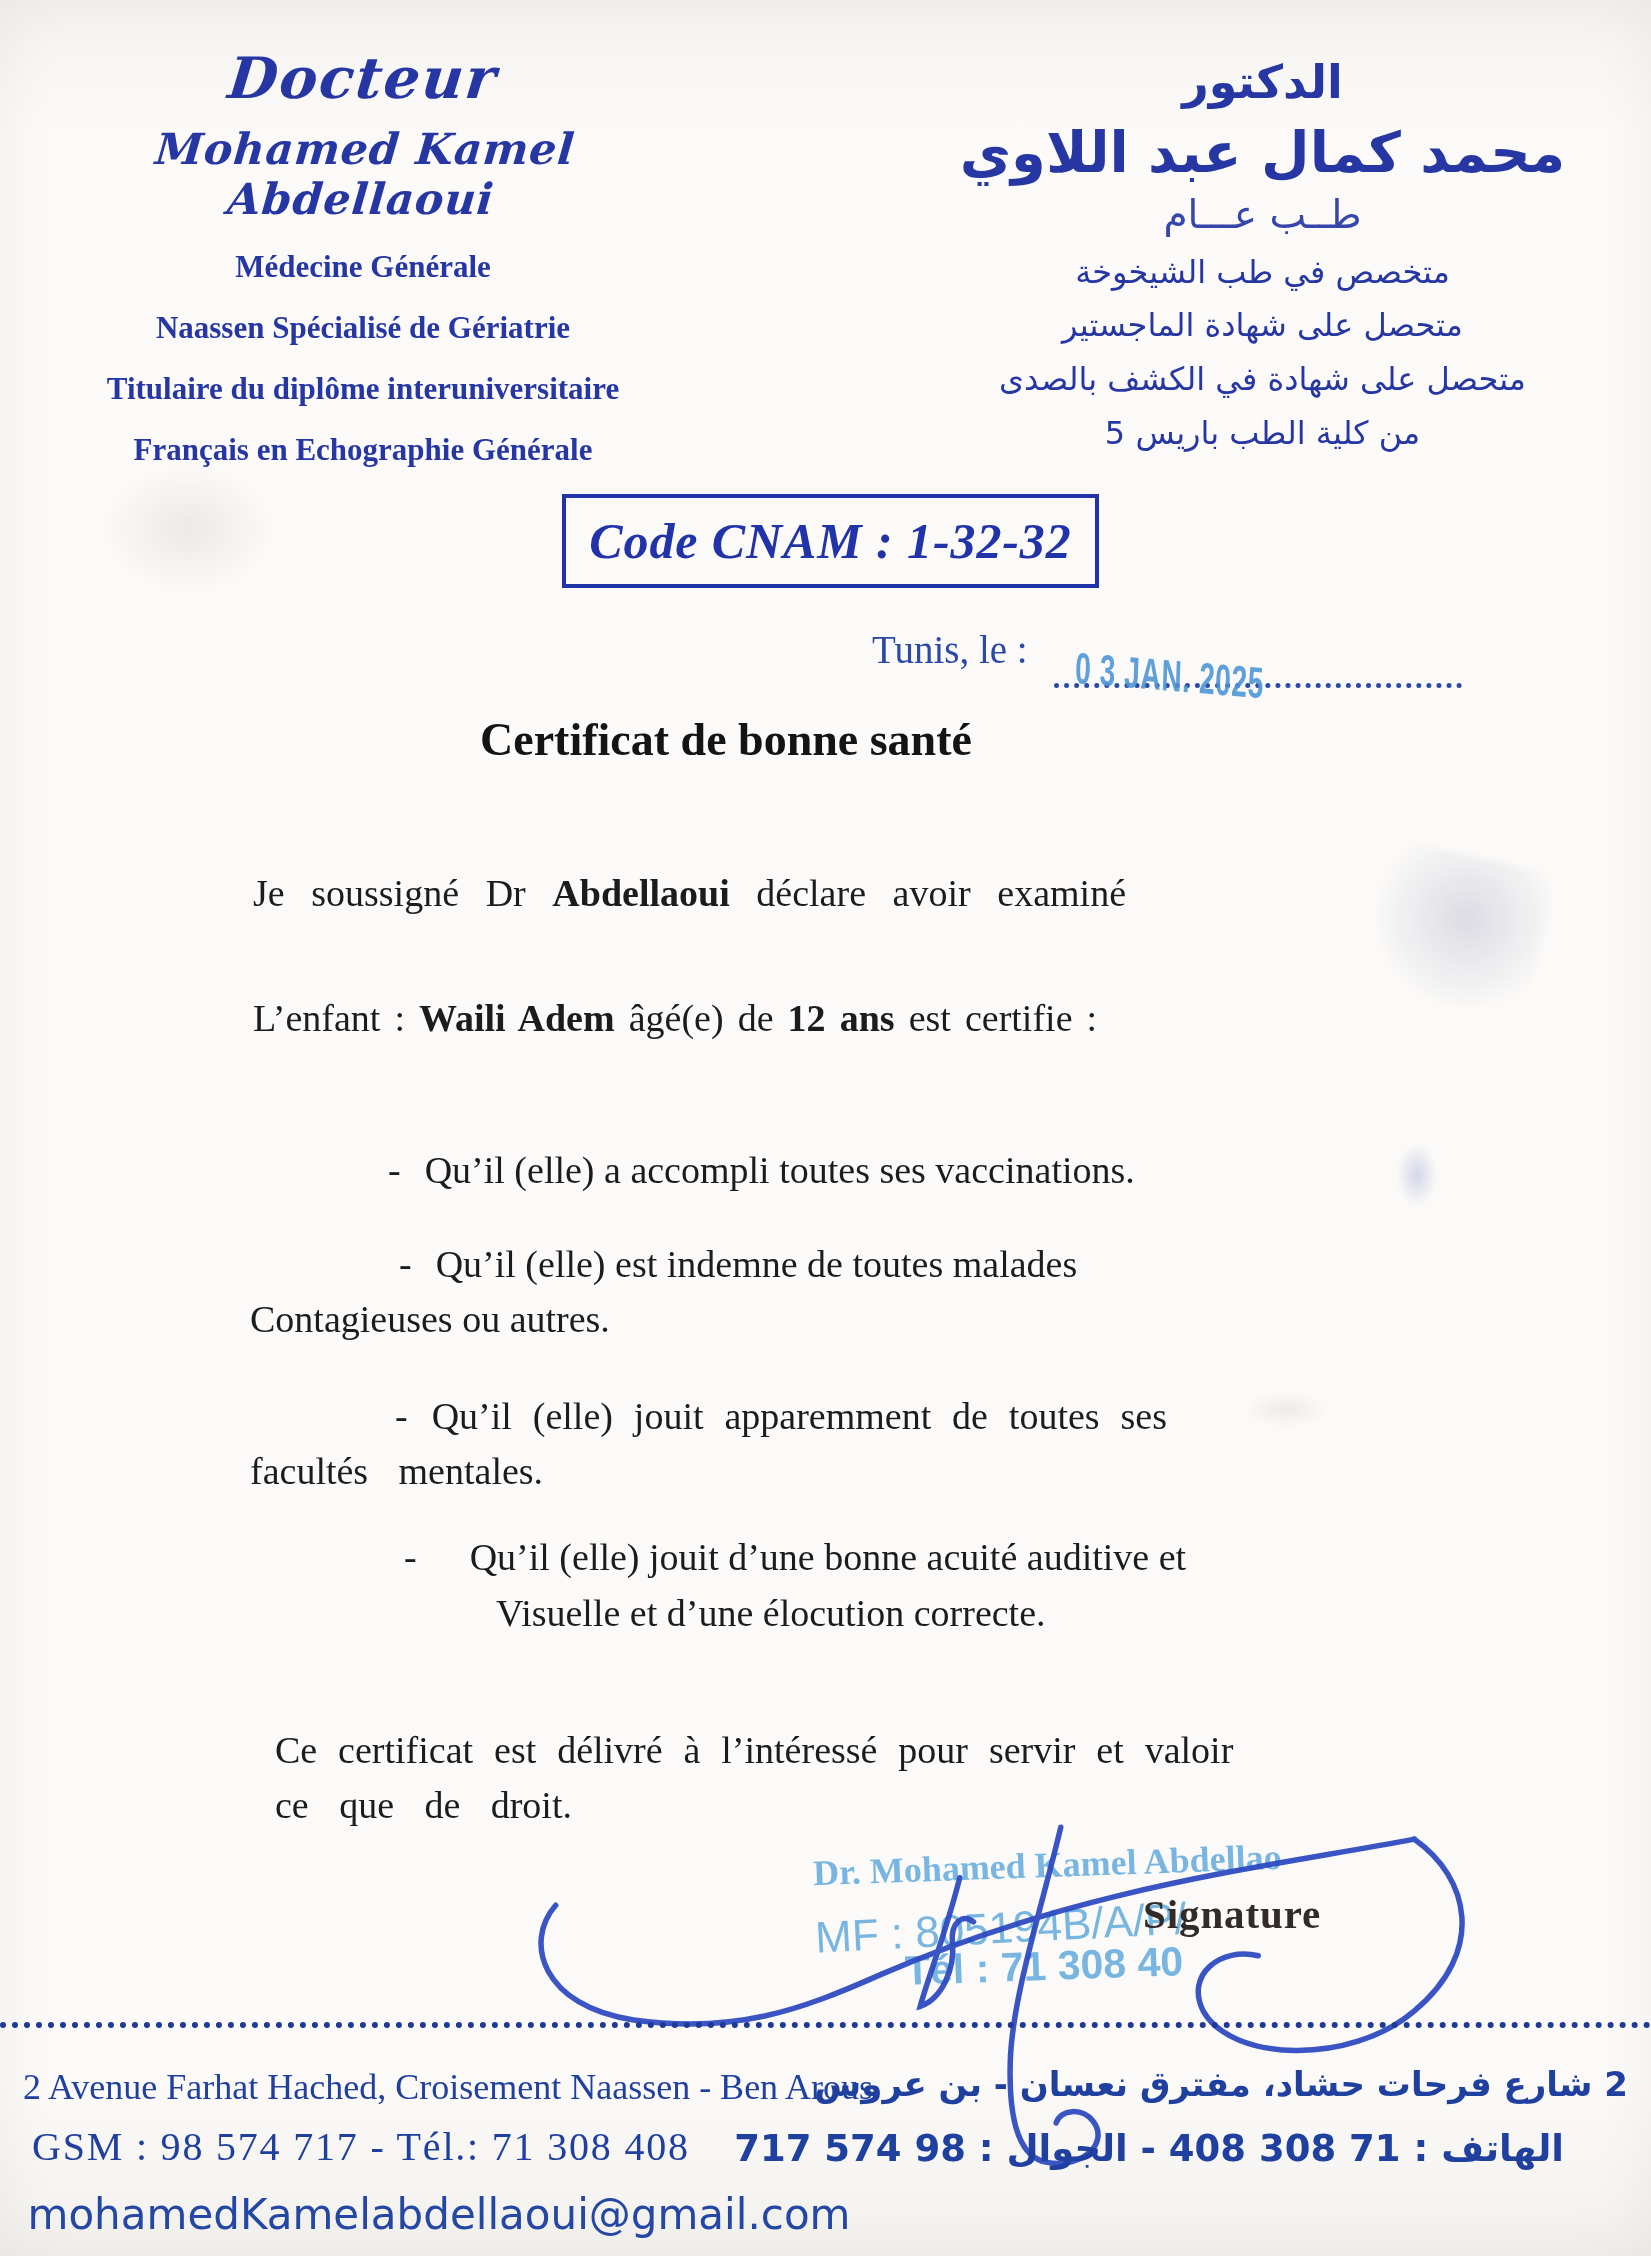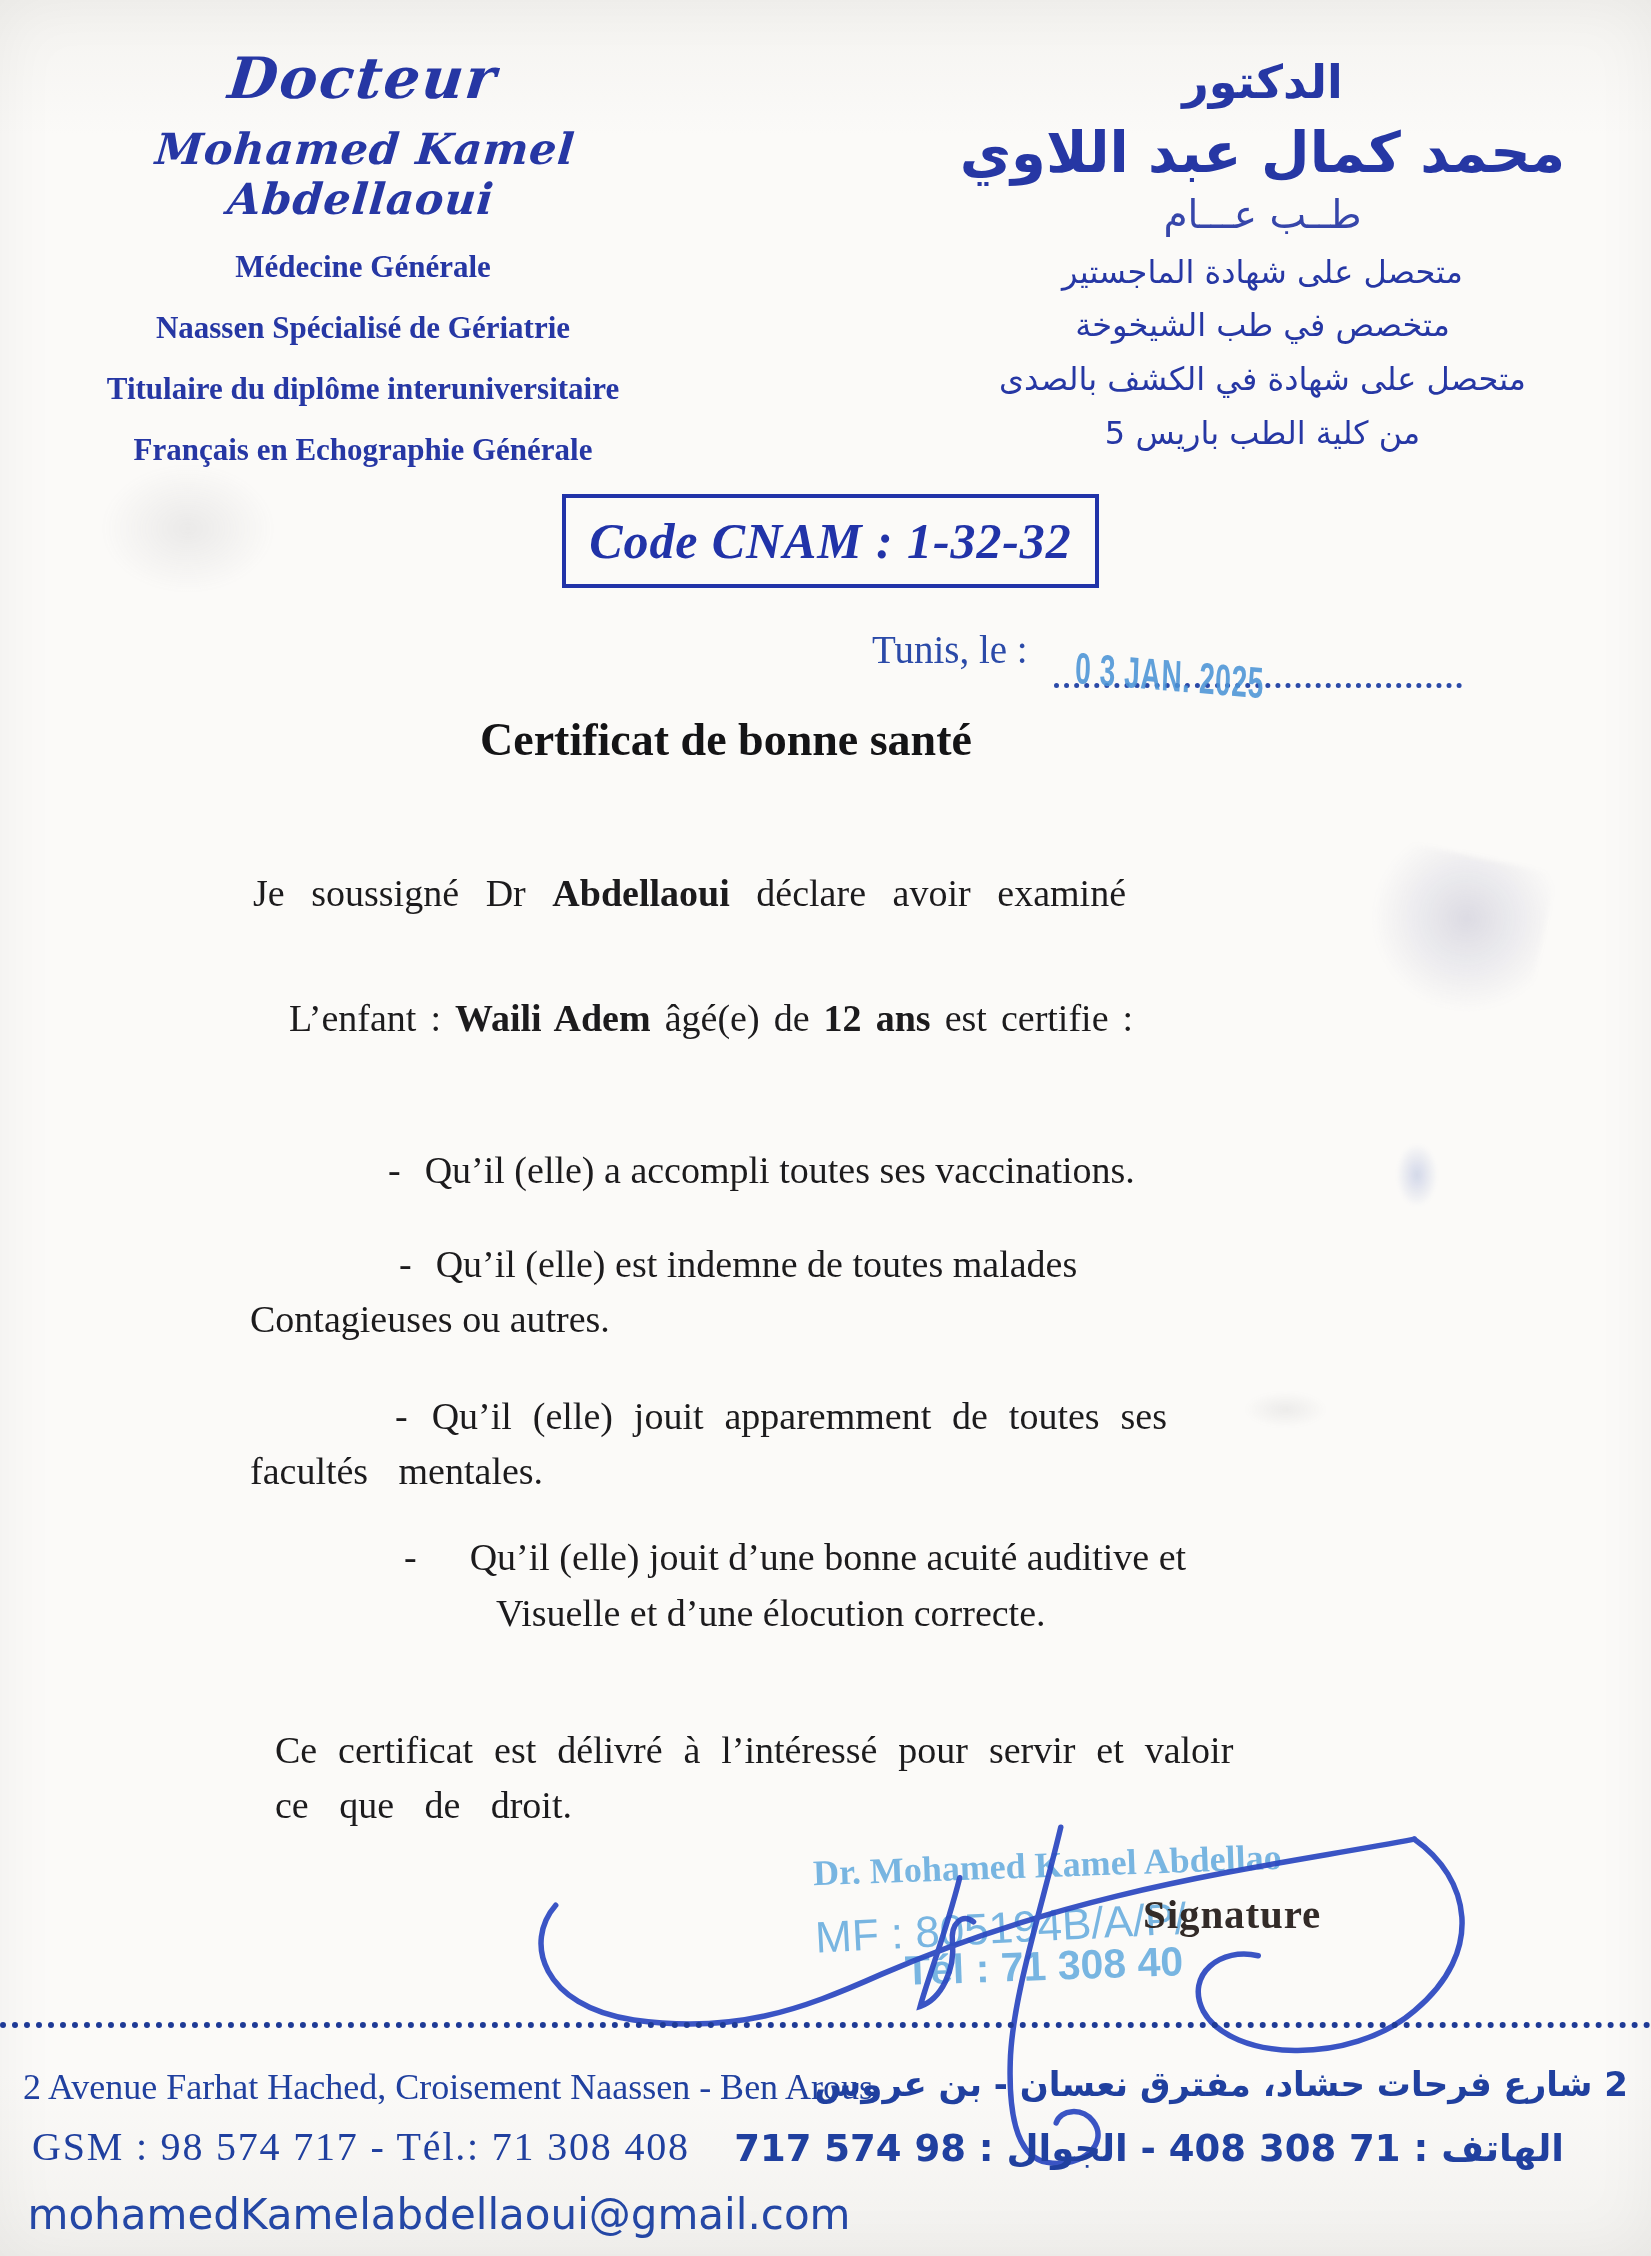--- a/index.html
+++ b/index.html
@@ -36,21 +36,21 @@
   .date-label{left:872px;top:627px;font-size:39px;color:#2b4aa8;}
   .date-dots{left:1054px;top:643px;width:408px;height:40px;border-bottom:5.5px dotted #2b4aa8;}
   .date-stamp{
     left:1076px;top:643px;font-size:44px;font-weight:bold;
     font-family:"Liberation Sans",sans-serif;color:#4b94d6;opacity:.88;
     transform:scaleX(0.64) rotate(3deg);transform-origin:left top;white-space:nowrap;letter-spacing:0.9px;
   }
   .cert-title{left:331px;top:713px;width:790px;text-align:center;font-size:46px;font-weight:bold;color:#141416;}
   .body-txt{font-size:38px;color:#1c1b1d;white-space:nowrap;}
   .ws1{word-spacing:0.45em;}
-  .ws2{word-spacing:0.12em;margin-left:36px;}
+  .ws2{word-spacing:0.12em;}
   .ws3{word-spacing:0.30em;}
   .ws4{word-spacing:0.55em;}
   .dash{display:inline-block;margin-right:24px;}
   .stamp-blue{color:#62aadd;opacity:.85;white-space:nowrap;}
   .sig-label{left:1143px;top:1890px;font-size:41px;font-weight:bold;color:#332b28;letter-spacing:0.9px;}
   .divider{left:0;top:2022px;width:1651px;border-top:6.4px dotted #1e3a96;}
   .foot{color:#20409f;white-space:nowrap;}
   .smudge{pointer-events:none;}
 </style>
 </head>
@@ -64,22 +64,22 @@
     <div class="hl-line">Médecine Générale</div>
     <div class="hl-line">Naassen Spécialisé de Gériatrie</div>
     <div class="hl-line">Titulaire du diplôme interuniversitaire</div>
     <div class="hl-line">Français en Echographie Générale</div>
   </div>
 
   <div class="abs hdr-right ar blue">
     <div class="hr-title">الدكتور</div>
     <div class="hr-name">محمد كمال عبد اللاوي</div>
     <div class="hr-sub">طــب عـــام</div>
+    <div class="hr-line">متخصص في طب الشيخوخة</div>
     <div class="hr-line">متحصل على شهادة الماجستير</div>
-    <div class="hr-line">متخصص في طب الشيخوخة</div>
     <div class="hr-line">متحصل على شهادة في الكشف بالصدى</div>
     <div class="hr-line">من كلية الطب باريس 5</div>
   </div>
 
   <div class="abs cnam-box">
     <span class="cnam-text serif">Code CNAM : 1-32-32</span>
   </div>
 
   <span class="abs date-label serif">Tunis, le : </span>
   <span class="abs date-dots"></span>

